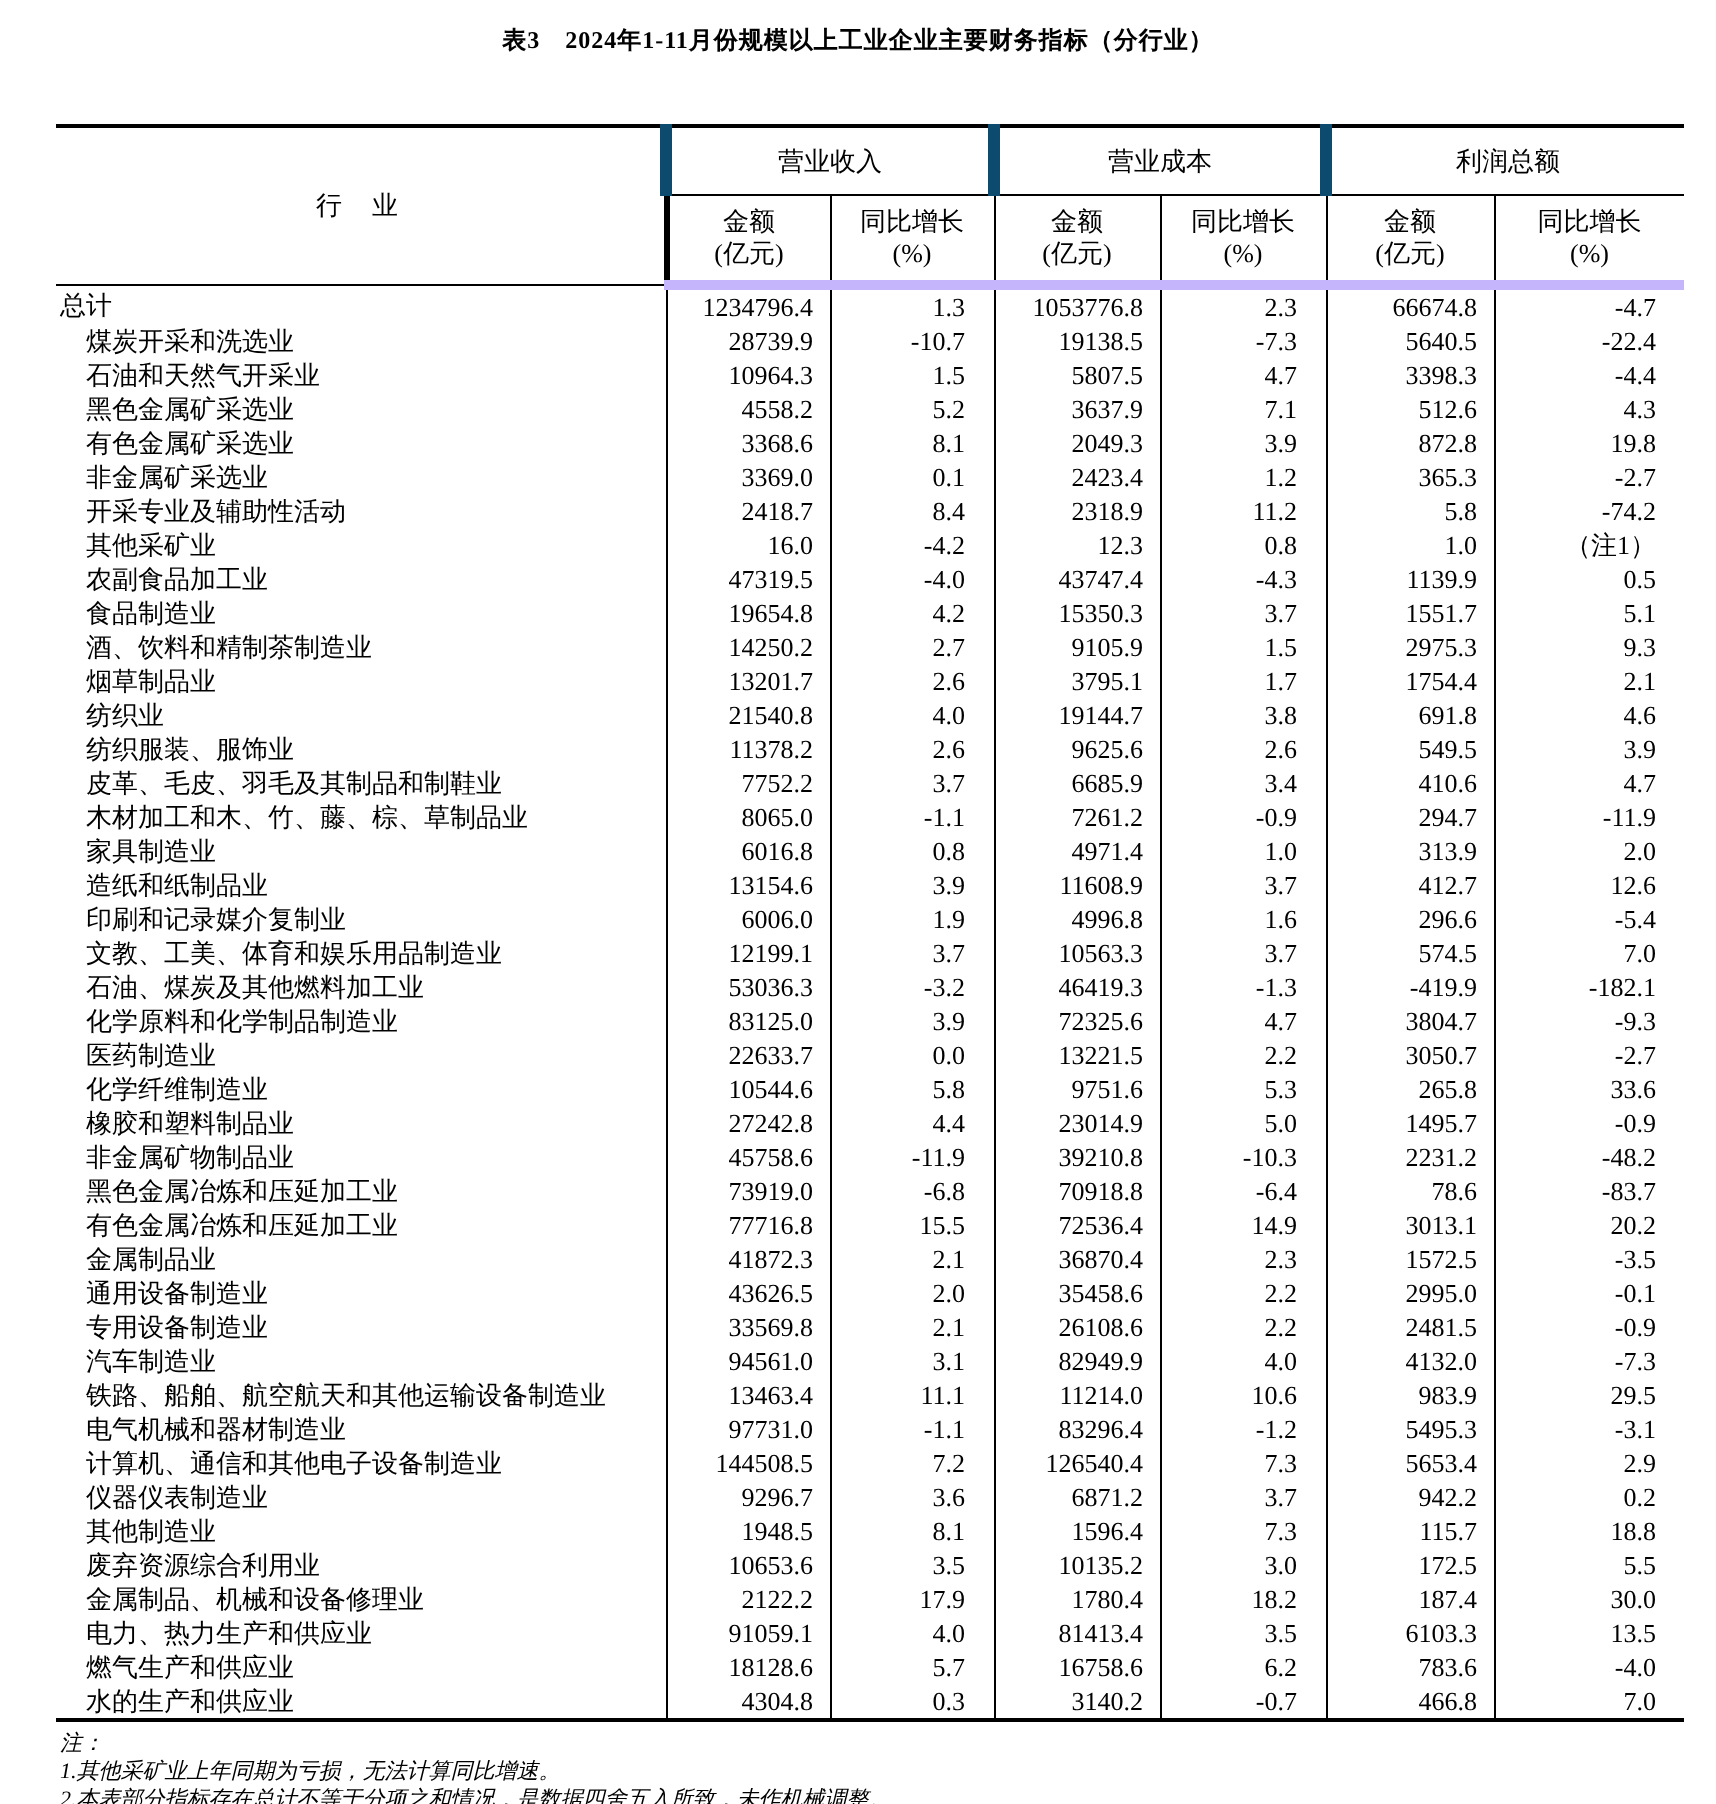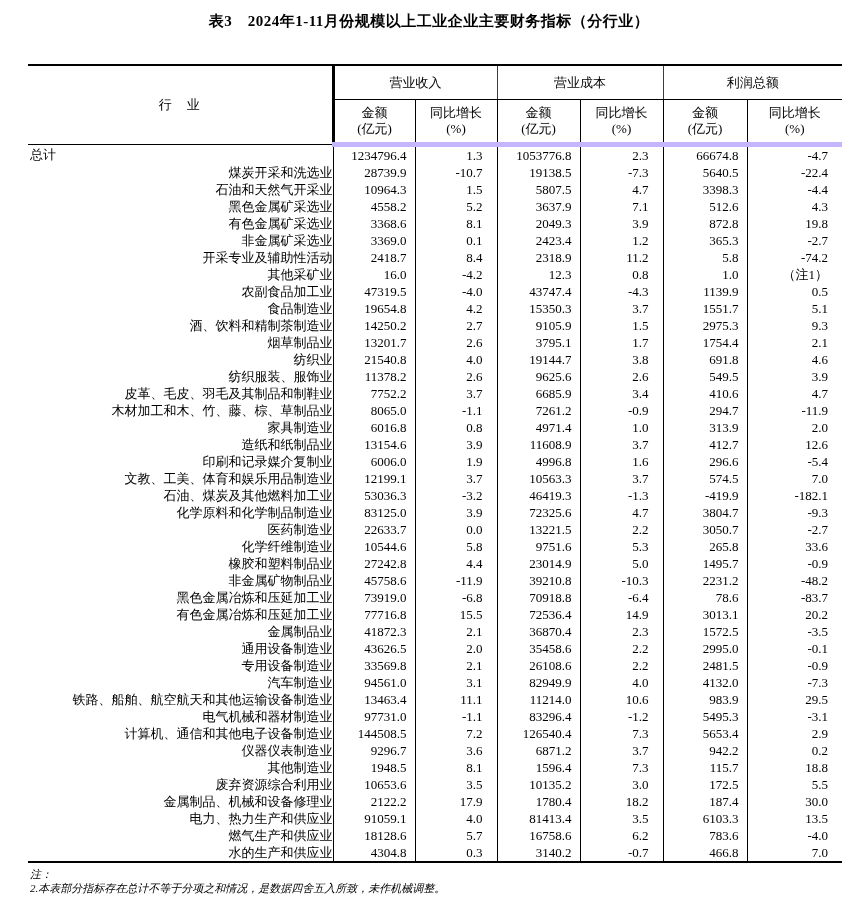--- a/index.html
+++ b/index.html
@@ -10,21 +10,21 @@
     font-family: "Liberation Serif", "DejaVu Serif", serif;
   }
   body {
     width: 858px;
     height: 902px;
     overflow: hidden;
   }
   .title {
     margin-top: 12px;
     text-align: center;
-    font-size: 15px;
+    font-size: 12px;
     font-weight: bold;
     letter-spacing: 0.5px;
   }
   table.fin-table {
     margin: 33px 0 0 28px;
     width: 814px;
     table-layout: fixed;
     border-collapse: collapse;
     border-top: 2px solid #000;
     border-bottom: 2px solid #000;
@@ -36,21 +36,21 @@
     vertical-align: middle;
     text-align: center;
   }
   th.th-industry {
     border-right: 3px solid #000000;
     border-bottom: 1px solid #000;
     letter-spacing: 1px;
   }
   th.th-group {
     height: 33px;
-    border-left: 1px solid #0c4a6e;
+    border-left: 6px solid #0c4a6e;
     border-bottom: 1px solid #000;
   }
   th.th-sub {
     height: 42px;
     border-left: 1px solid #000;
     border-bottom: 5px solid #c4b5fd;
     line-height: 16px;
   }
   tbody td {
     height: 17px;
@@ -62,21 +62,20 @@
     border-left: 1px solid #000;
   }
   tbody td.industry {
     border-left: none;
     text-align: left;
     padding-left: 2px;
     margin-left: 19px;
   }
   tbody td.industry.indent {
     padding-left: 15px;
-    text-align: right;
   }
   tbody td.amount {
     text-align: right;
     padding-right: 8px;
   }
   tbody td.growth {
     text-align: right;
     padding-right: 14px;
   }
   .notes {
@@ -512,14 +511,15 @@
         <td class="amount">3140.2</td>
         <td class="growth">-0.7</td>
         <td class="amount">466.8</td>
         <td class="growth">7.0</td>
       </tr>
     </tbody>
 </table>
 
 <div class="notes">
   <div>注：</div>
+  <div>1.其他采矿业上年同期为亏损，无法计算同比增速。</div>
   <div>2.本表部分指标存在总计不等于分项之和情况，是数据四舍五入所致，未作机械调整。</div>
 </div>
 
 </body></html>

